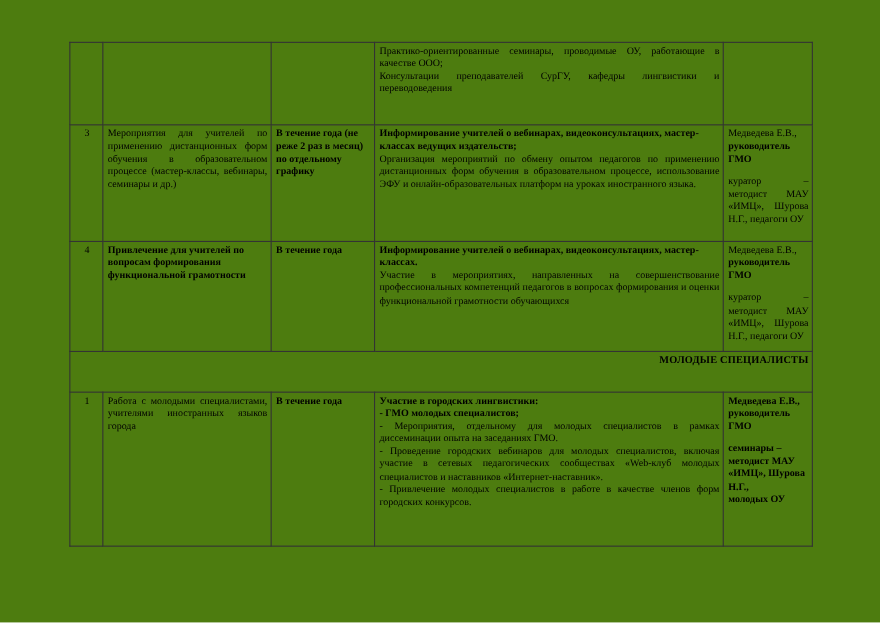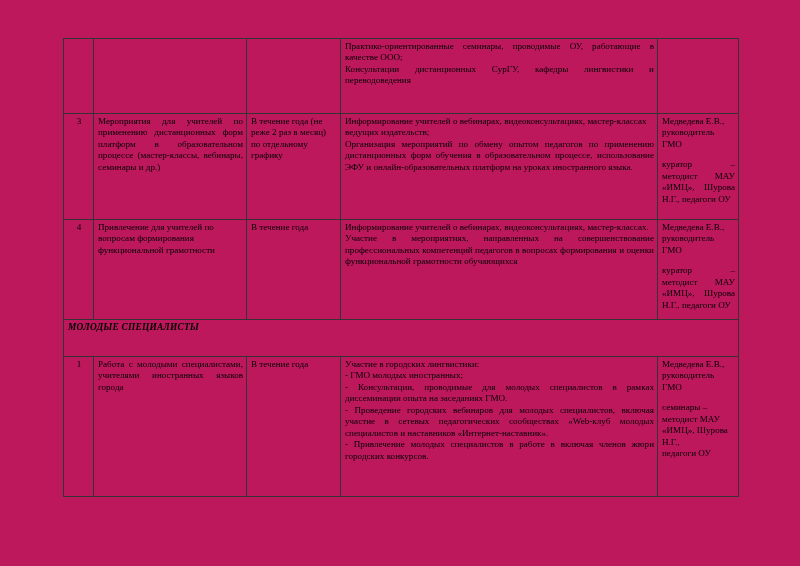--- a/index.html
+++ b/index.html
@@ -11,21 +11,21 @@
     width: 800px;
     height: 566px;
     font-family: "Liberation Serif", "DejaVu Serif", serif;
     color: #000000;
     overflow: hidden;
   }
   .page {
     position: relative;
     width: 800px;
     height: 566px;
-    background: #be185d;
+    background: #4d7c0f;
   }
   table.doc-table {
     position: absolute;
     left: 63px;
     top: 38px;
     width: 675px;
     border-collapse: collapse;
     table-layout: fixed;
     font-size: 9.1px;
     line-height: 1.26;
@@ -40,30 +40,29 @@
   col.c-term  { width: 94px; }
   col.c-desc  { width: 317px; }
   col.c-resp  { width: 81px; }
 
   td.num {
     text-align: center;
     vertical-align: top;
     padding-top: 2px;
   }
   .just { text-align: justify; text-align-last: left; }
-  .left { text-align: left; }
+  .left { text-align: left; font-weight: bold; }
   p {
     margin: 0;
     padding: 0;
   }
   .section-row td {
     height: 32px;
     vertical-align: middle;
-    text-align: left;
-    font-style: italic;
+    text-align: right;
   }
   .section-title {
     font-weight: bold;
     font-size: 9.4px;
     letter-spacing: 0.2px;
   }
   .resp-gap { height: 9px; }
   .r-first-row td { height: 70px; }
   .r3 td { height: 101px; }
   .r4 td { height: 95px; }
@@ -87,28 +86,28 @@
       <col class="c-resp">
     </colgroup>
     <tbody>
 
       <tr class="r-first-row">
         <td class="num"></td>
         <td class="just"></td>
         <td class="left"></td>
         <td>
           <p class="just">Практико-ориентированные семинары, проводимые ОУ, работающие в качестве ООО;</p>
-          <p class="just">Консультации дистанционных СурГУ, кафедры лингвистики и переводоведения</p>
+          <p class="just">Консультации преподавателей СурГУ, кафедры лингвистики и переводоведения</p>
         </td>
         <td class="left"></td>
       </tr>
 
       <tr class="r3">
         <td class="num">3</td>
-        <td class="just">Мероприятия для учителей по применению дистанционных форм платформ в образовательном процессе (мастер-классы, вебинары, семинары и др.)</td>
+        <td class="just">Мероприятия для учителей по применению дистанционных форм обучения в образовательном процессе (мастер-классы, вебинары, семинары и др.)</td>
         <td class="left">В течение года (не реже 2 раз в месяц) по отдельному графику</td>
         <td>
           <p class="left">Информирование учителей о вебинарах, видеоконсультациях, мастер-классах ведущих издательств;</p>
           <p class="just">Организация мероприятий по обмену опытом педагогов по применению дистанционных форм обучения в образовательном процессе, использование ЭФУ и онлайн-образовательных платформ на уроках иностранного языка.</p>
         </td>
         <td>
           <p class="resp-spread">Медведева Е.В.,</p>
           <p class="left">руководитель ГМО</p>
           <p class="resp-gap"></p>
           <p class="just">куратор – методист МАУ «ИМЦ», Шурова Н.Г., педагоги ОУ</p>
@@ -136,30 +135,30 @@
           <span class="section-title">МОЛОДЫЕ СПЕЦИАЛИСТЫ</span>
         </td>
       </tr>
 
       <tr class="r5">
         <td class="num">1</td>
         <td class="just">Работа с молодыми специалистами, учителями иностранных языков города</td>
         <td class="left">В течение года</td>
         <td>
           <p class="left">Участие в городских лингвистики:</p>
-          <p class="left">- ГМО молодых иностранных;</p>
-          <p class="just">- Консультации, проводимые для молодых специалистов в рамках диссеминации опыта на заседаниях ГМО.</p>
+          <p class="left">- ГМО молодых специалистов;</p>
+          <p class="just">- Мероприятия, отдельному для молодых специалистов в рамках диссеминации опыта на заседаниях ГМО.</p>
           <p class="just">- Проведение городских вебинаров для молодых специалистов, включая участие в сетевых педагогических сообществах «Web-клуб молодых специалистов и наставников «Интернет-наставник».</p>
-          <p class="just">- Привлечение молодых специалистов в работе в включая членов жюри городских конкурсов.</p>
+          <p class="just">- Привлечение молодых специалистов в работе в качестве членов форм городских конкурсов.</p>
         </td>
         <td>
           <p class="left">Медведева Е.В.,</p>
           <p class="left">руководитель ГМО</p>
           <p class="resp-gap"></p>
           <p class="left">семинары – методист МАУ «ИМЦ», Шурова Н.Г.,</p>
-          <p class="left">педагоги ОУ</p>
+          <p class="left">молодых ОУ</p>
         </td>
       </tr>
 
     </tbody>
   </table>
 
 </div>
 
 </body></html>

